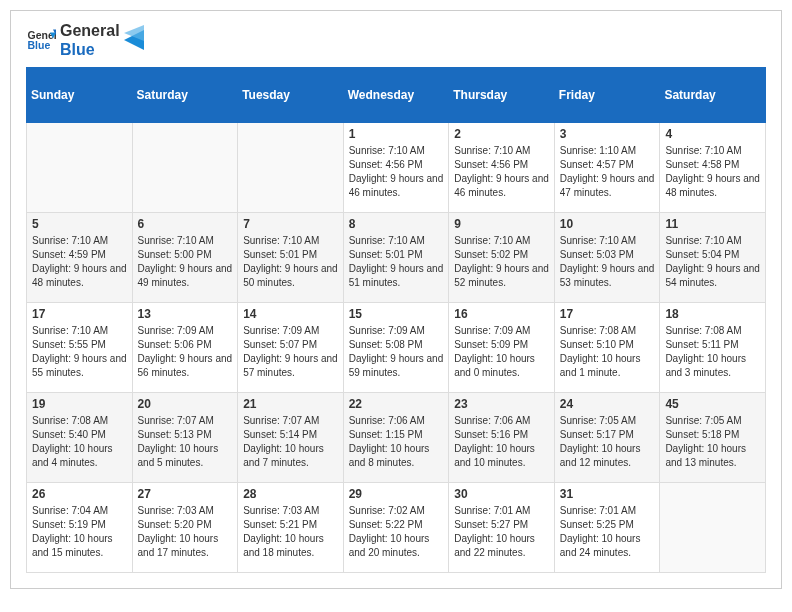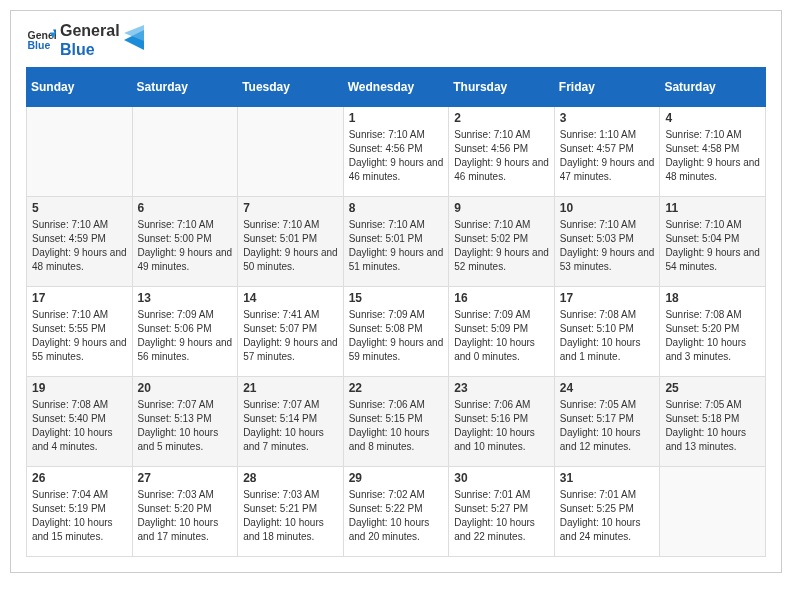--- a/index.html
+++ b/index.html
@@ -45,21 +45,21 @@
     table {
       width: 100%;
       border-collapse: collapse;
       table-layout: fixed;
     }
     thead tr th {
       background-color: #1a6bbf;
       color: #fff;
       font-size: 12px;
       font-weight: bold;
-      padding: 12px 4px;
+      padding: 20px 4px;
       text-align: left;
       border: 1px solid #1a6bbf;
     }
     tbody tr td {
       vertical-align: top;
       border: 1px solid #ddd;
       padding: 4px 5px;
       font-size: 10px;
       color: #333;
       min-height: 80px;
@@ -205,21 +205,21 @@
 Daylight: 9 hours and 55 minutes.</div>
           </td>
           <td>
             <span class="day-num">13</span>
             <div class="day-info">Sunrise: 7:09 AM
 Sunset: 5:06 PM
 Daylight: 9 hours and 56 minutes.</div>
           </td>
           <td>
             <span class="day-num">14</span>
-            <div class="day-info">Sunrise: 7:41 AM
+            <div class="day-info">Sunrise: 7:09 AM
 Sunset: 5:07 PM
 Daylight: 9 hours and 57 minutes.</div>
           </td>
           <td>
             <span class="day-num">15</span>
             <div class="day-info">Sunrise: 7:09 AM
 Sunset: 5:08 PM
 Daylight: 9 hours and 59 minutes.</div>
           </td>
           <td>
@@ -230,21 +230,21 @@
           </td>
           <td>
             <span class="day-num">17</span>
             <div class="day-info">Sunrise: 7:08 AM
 Sunset: 5:10 PM
 Daylight: 10 hours and 1 minute.</div>
           </td>
           <td>
             <span class="day-num">18</span>
             <div class="day-info">Sunrise: 7:08 AM
-Sunset: 5:20 PM
+Sunset: 5:11 PM
 Daylight: 10 hours and 3 minutes.</div>
           </td>
         </tr>
         <tr>
           <td>
             <span class="day-num">19</span>
             <div class="day-info">Sunrise: 7:08 AM
 Sunset: 5:40 PM
 Daylight: 10 hours and 4 minutes.</div>
           </td>
@@ -256,37 +256,37 @@
           </td>
           <td>
             <span class="day-num">21</span>
             <div class="day-info">Sunrise: 7:07 AM
 Sunset: 5:14 PM
 Daylight: 10 hours and 7 minutes.</div>
           </td>
           <td>
             <span class="day-num">22</span>
             <div class="day-info">Sunrise: 7:06 AM
-Sunset: 5:15 PM
+Sunset: 1:15 PM
 Daylight: 10 hours and 8 minutes.</div>
           </td>
           <td>
             <span class="day-num">23</span>
             <div class="day-info">Sunrise: 7:06 AM
 Sunset: 5:16 PM
 Daylight: 10 hours and 10 minutes.</div>
           </td>
           <td>
             <span class="day-num">24</span>
             <div class="day-info">Sunrise: 7:05 AM
 Sunset: 5:17 PM
 Daylight: 10 hours and 12 minutes.</div>
           </td>
           <td>
-            <span class="day-num">25</span>
+            <span class="day-num">45</span>
             <div class="day-info">Sunrise: 7:05 AM
 Sunset: 5:18 PM
 Daylight: 10 hours and 13 minutes.</div>
           </td>
         </tr>
         <tr>
           <td>
             <span class="day-num">26</span>
             <div class="day-info">Sunrise: 7:04 AM
 Sunset: 5:19 PM

